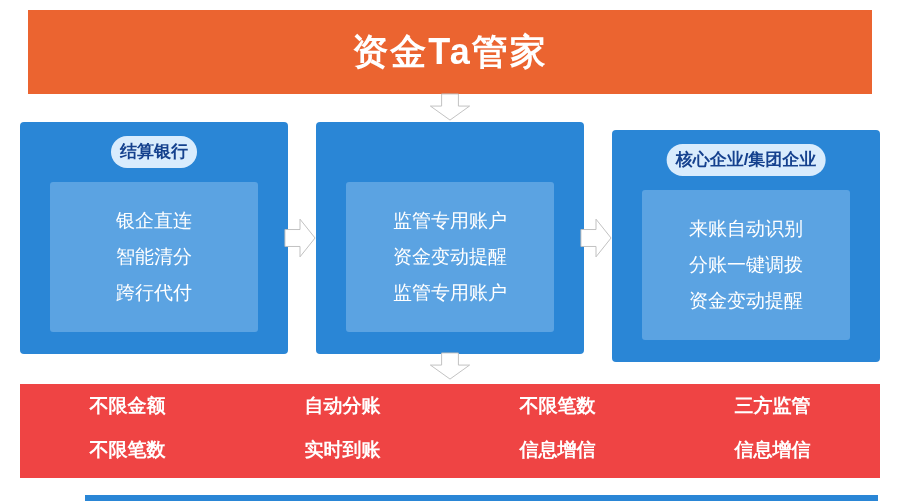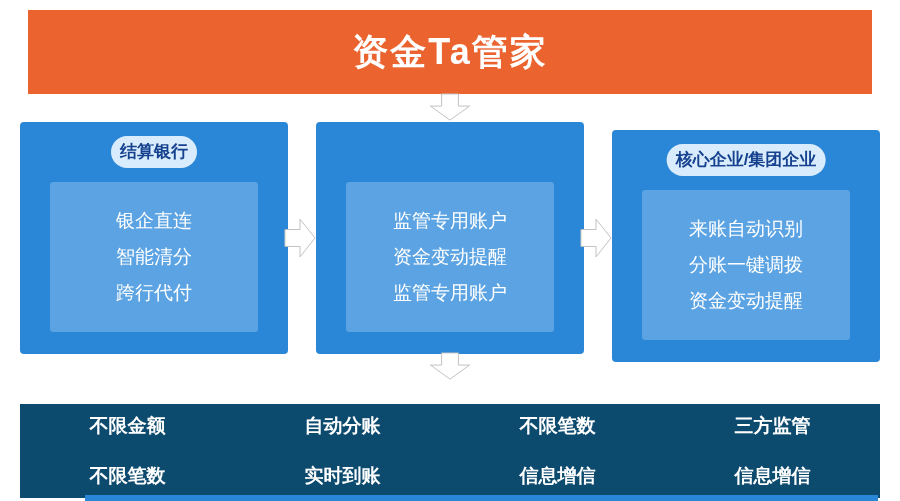--- a/index.html
+++ b/index.html
@@ -40,21 +40,21 @@
     position:absolute;left:30px;right:30px;top:60px;bottom:22px;
     background:#5ba3e2;border-radius:3px;
     display:flex;flex-direction:column;align-items:center;justify-content:center;
   }
   .card-line{
     color:#ffffff;font-size:19px;line-height:36px;white-space:nowrap;
   }
   
   .features{
     position:absolute;left:20px;top:384px;width:860px;height:94px;
-    background:#0c4a6e;display:flex;flex-direction:column;justify-content:space-between;margin-top:20px;
+    background:#ef4444;display:flex;flex-direction:column;justify-content:flex-start;
   }
   .feature-row{display:flex;height:44px;align-items:center;}
   .feature-cell{
     flex:1;text-align:center;color:#ffffff;font-size:19px;font-weight:bold;
     white-space:nowrap;
   }
   
   .bottom-strip{
     position:absolute;left:85px;right:22px;bottom:0;height:6px;background:#2a86d6;
   }

